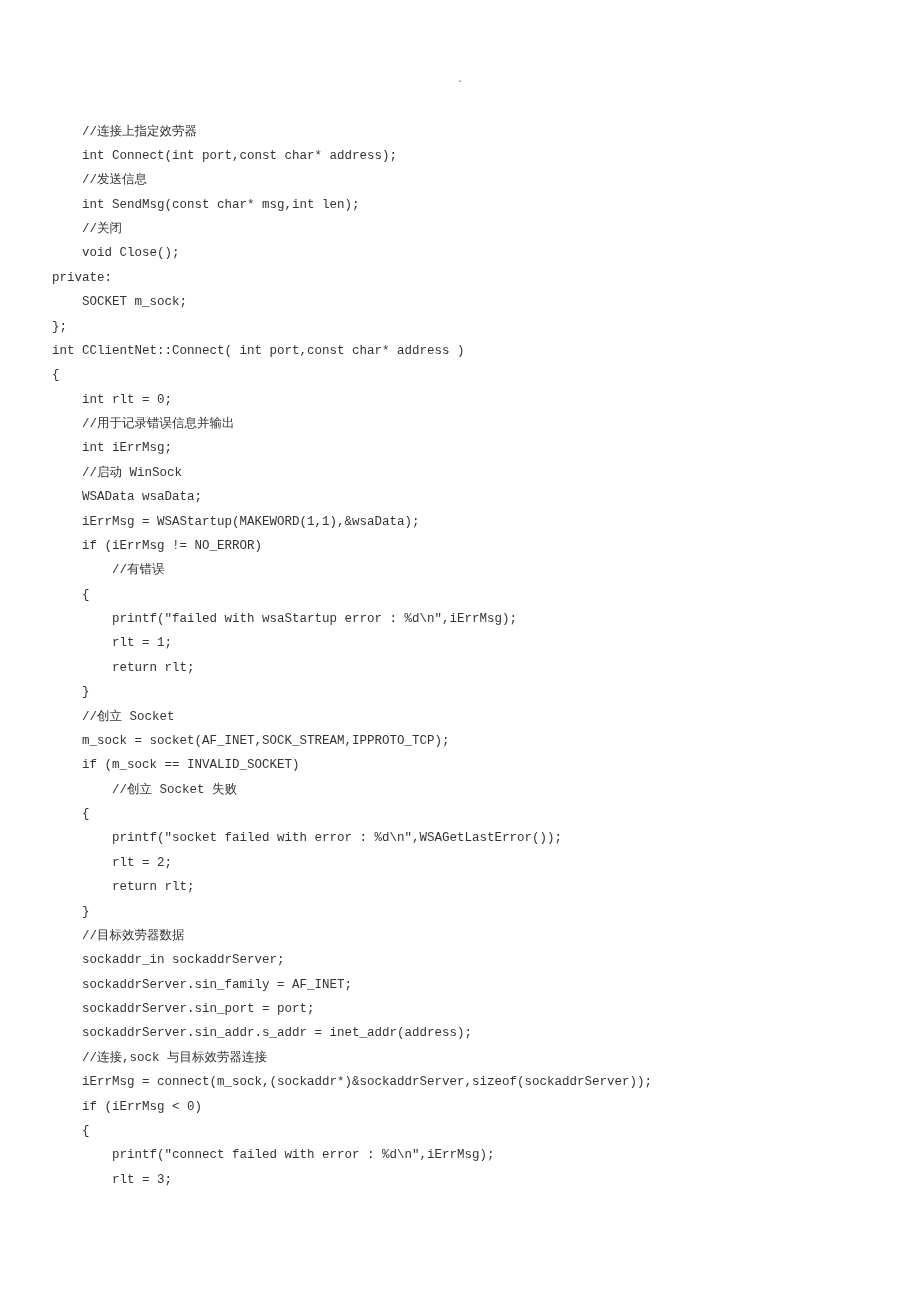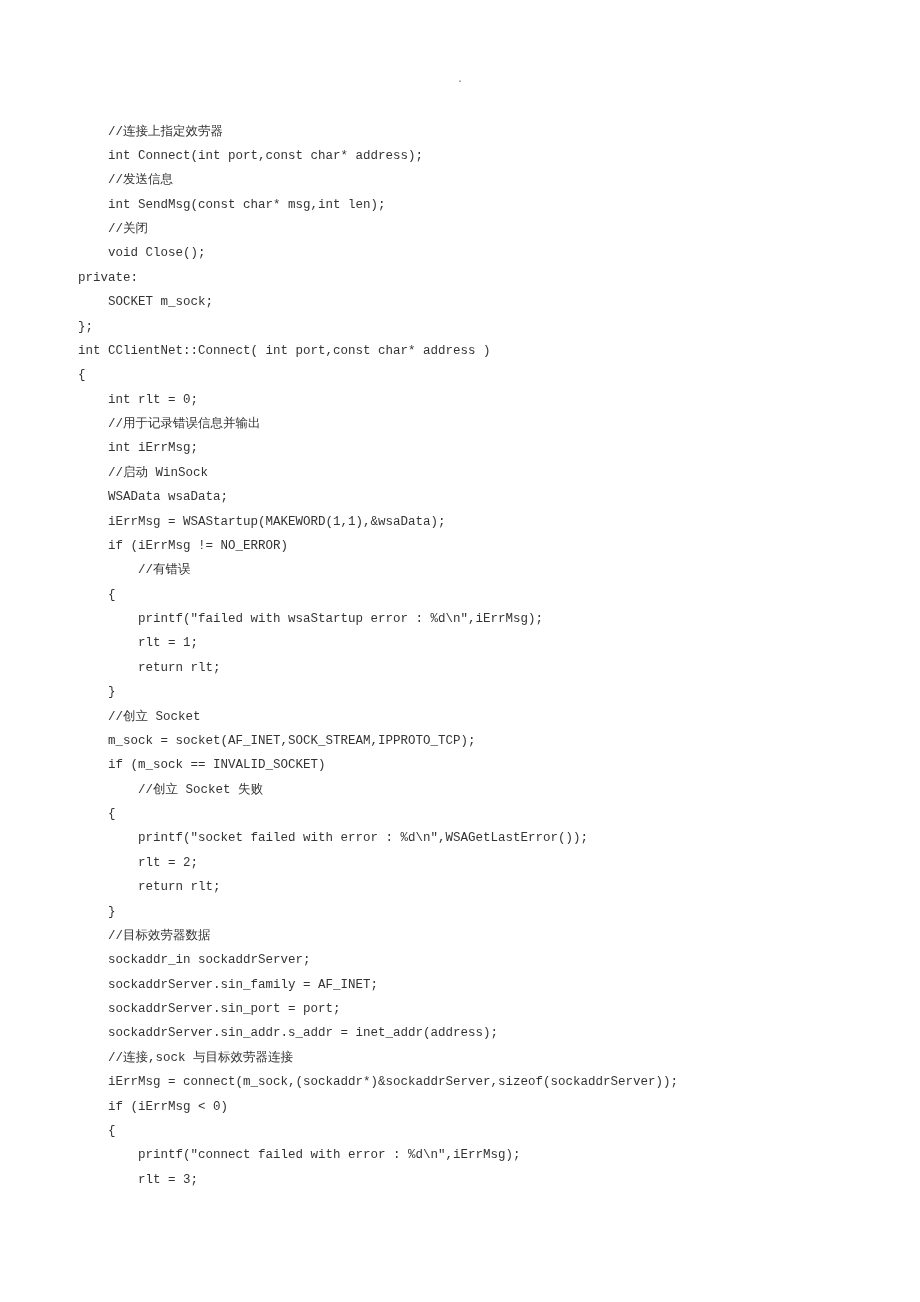--- a/index.html
+++ b/index.html
@@ -19,21 +19,21 @@
     position: relative;
   }
   .dot {
     text-align: center;
     font-size: 10px;
     color: #666;
     margin-bottom: 30px;
   }
   .code {
     white-space: pre;
-    padding-left: 78px;
+    padding-left: 52px;
   }
 </style>
 </head>
 <body>
 
 <div class="page">
   <div class="dot">.</div>
   <div class="code" id="code-block"><div>    //连接上指定效劳器</div><div>    int Connect(int port,const char* address);</div><div>    //发送信息</div><div>    int SendMsg(const char* msg,int len);</div><div>    //关闭</div><div>    void Close();</div><div>private:</div><div>    SOCKET m_sock;</div><div>};</div><div>int CClientNet::Connect( int port,const char* address )</div><div>{</div><div>    int rlt = 0;</div><div>    //用于记录错误信息并输出</div><div>    int iErrMsg;</div><div>    //启动 WinSock</div><div>    WSAData wsaData;</div><div>    iErrMsg = WSAStartup(MAKEWORD(1,1),&amp;wsaData);</div><div>    if (iErrMsg != NO_ERROR)</div><div>        //有错误</div><div>    {</div><div>        printf("failed with wsaStartup error : %d\n",iErrMsg);</div><div>        rlt = 1;</div><div>        return rlt;</div><div>    }</div><div>    //创立 Socket</div><div>    m_sock = socket(AF_INET,SOCK_STREAM,IPPROTO_TCP);</div><div>    if (m_sock == INVALID_SOCKET)</div><div>        //创立 Socket 失败</div><div>    {</div><div>        printf("socket failed with error : %d\n",WSAGetLastError());</div><div>        rlt = 2;</div><div>        return rlt;</div><div>    }</div><div>    //目标效劳器数据</div><div>    sockaddr_in sockaddrServer;</div><div>    sockaddrServer.sin_family = AF_INET;</div><div>    sockaddrServer.sin_port = port;</div><div>    sockaddrServer.sin_addr.s_addr = inet_addr(address);</div><div>    //连接,sock 与目标效劳器连接</div><div>    iErrMsg = connect(m_sock,(sockaddr*)&amp;sockaddrServer,sizeof(sockaddrServer));</div><div>    if (iErrMsg &lt; 0)</div><div>    {</div><div>        printf("connect failed with error : %d\n",iErrMsg);</div><div>        rlt = 3;</div></div>
 </div>
 

